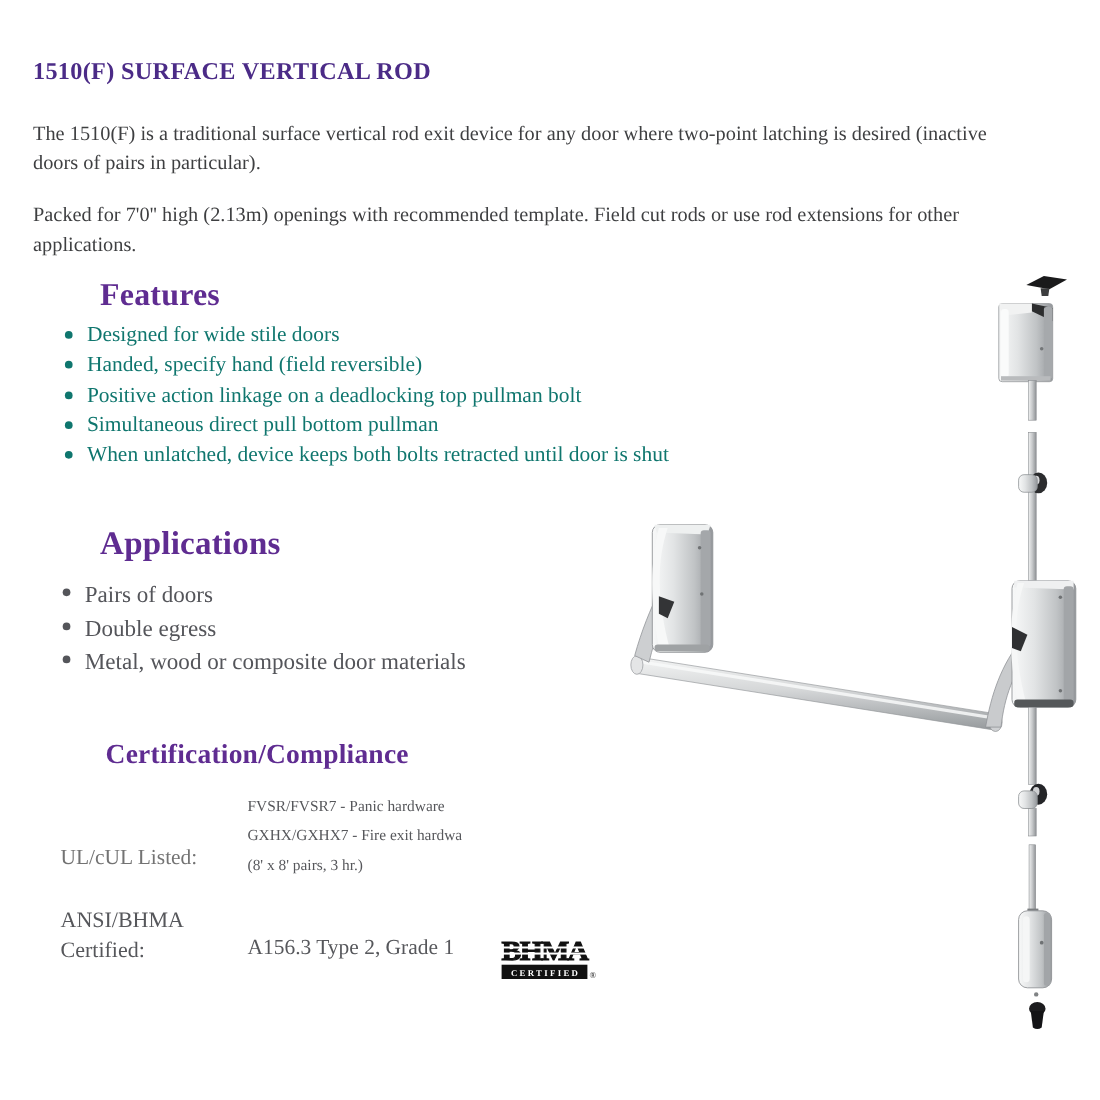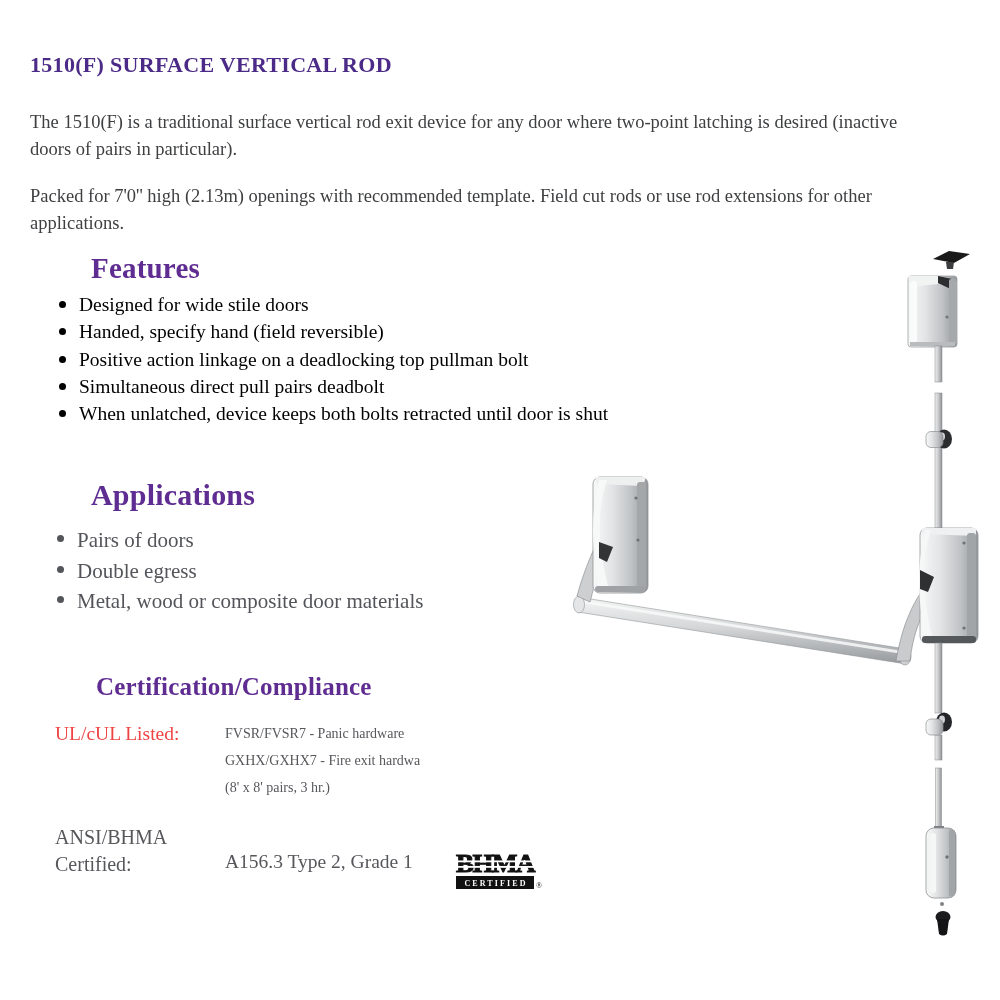--- a/index.html
+++ b/index.html
@@ -27,26 +27,26 @@
   .features-heading { top:252px; font-size:29px; }
   .applications-heading { top:478px; font-size:30px; }
   .cert-heading { top:673px; left:55px; font-size:25px; }
 
   ul.bullets { position:absolute; list-style:none; margin:0; padding:0; }
   ul.bullets li { position:relative; padding-left:25px; }
   ul.bullets li::before {
     content:""; position:absolute; left:5px; top:10px;
     width:7px; height:7px; border-radius:50%; background:currentColor;
   }
-  .features-list { left:54px; top:291px; width:578px; font-size:19.5px; line-height:27.3px; color:#000000; }
+  .features-list { left:54px; top:291px; width:578px; font-size:19.5px; line-height:27.3px; color:#0f766e; }
   .applications-list { left:52px; top:525px; width:560px; font-size:21px; line-height:30.6px; color:#54555a; }
   .applications-list li::before { top:12px; }
 
   .cert-row-ul { position:absolute; left:55px; top:720px; display:flex; }
-  .cert-label { width:170px; font-size:19.5px; line-height:27px; color:#ef4444; }
+  .cert-label { width:170px; font-size:19.5px; line-height:27px; color:#737373;margin-top:46px; }
   .cert-values { font-size:14px; line-height:27px; color:#56575b; }
   .cert-ansi-label { position:absolute; left:55px; top:824px; font-size:20px; line-height:27px; color:#56575b; }
   .cert-ansi-label span { display:block; }
   .cert-ansi-value { position:absolute; left:225px; top:851px; font-size:19.5px; color:#56575b; }
 
   .bhma-logo { position:absolute; left:456px; top:854px; width:84px; }
   .bhma-word {
     position:relative; display:inline-block; color:#111;
     font-size:27px; font-weight:bold; letter-spacing:-1.5px; line-height:22px;
     -webkit-text-stroke:1.1px #111; transform:scaleY(.92); transform-origin:top left;
@@ -71,21 +71,21 @@
   <div class="page-title">1510(F) SURFACE VERTICAL ROD</div>
 
   <p class="para para1">The 1510(F) is a traditional surface vertical rod exit device for any door where two-point latching is desired (inactive doors of pairs in particular).</p>
   <p class="para para2">Packed for 7'0'' high (2.13m) openings with recommended template. Field cut rods or use rod extensions for other applications.</p>
 
   <div class="section-heading features-heading">Features</div>
   <ul class="bullets features-list">
     <li>Designed for wide stile doors</li>
     <li>Handed, specify hand (field reversible)</li>
     <li>Positive action linkage on a deadlocking top pullman bolt</li>
-    <li>Simultaneous direct pull pairs deadbolt</li>
+    <li>Simultaneous direct pull bottom pullman</li>
     <li>When unlatched, device keeps both bolts retracted until door is shut</li>
   </ul>
 
   <div class="section-heading applications-heading">Applications</div>
   <ul class="bullets applications-list">
     <li>Pairs of doors</li>
     <li>Double egress</li>
     <li>Metal, wood or composite door materials</li>
   </ul>
 

